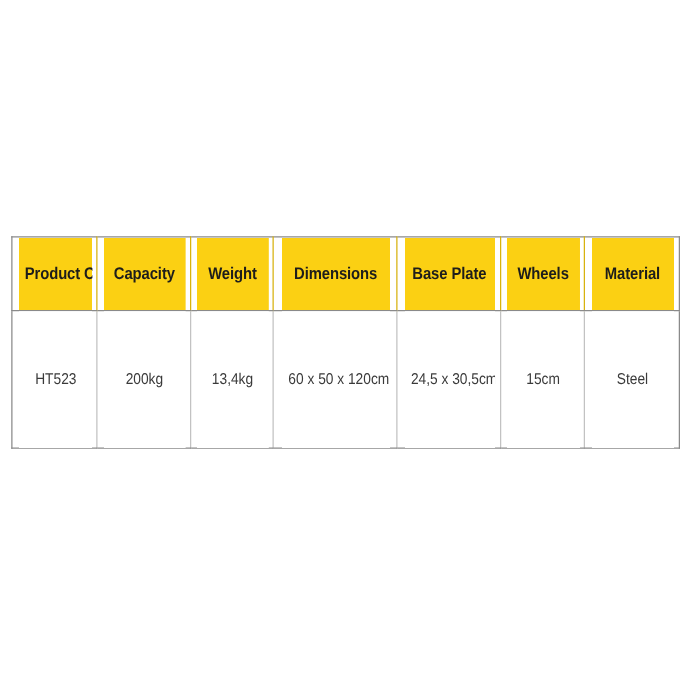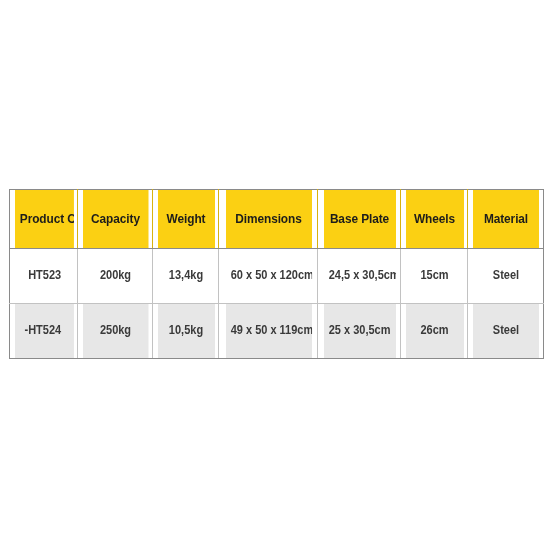--- a/index.html
+++ b/index.html
@@ -71,21 +71,20 @@
   table.spec-table thead th:first-child {
     border-left: 1px solid #8a8a8a;
   }
   table.spec-table thead th:last-child {
     border-right: 1px solid #8a8a8a;
   }
 
   
   table.spec-table tbody tr {
     height: 55px;
-    font-weight: bold;
   }
   table.spec-table tbody tr.row-odd td {
     background: #ffffff;
   }
   table.spec-table tbody tr.row-even td {
     background: #e7e7e7;
   }
   table.spec-table tbody td {
     border: 1px solid #c2c2c2;
     color: #3a3a3a;
@@ -146,26 +145,17 @@
       <tbody>
         <tr class="row-odd">
           <td class="col-code">HT523</td>
           <td>200kg</td>
           <td>13,4kg</td>
           <td>60 x 50 x 120cm</td>
           <td>24,5 x 30,5cm</td>
           <td>15cm</td>
           <td>Steel</td>
         </tr>
-        <tr class="row-even">
-          <td class="col-code">-HT524</td>
-          <td>250kg</td>
-          <td>10,5kg</td>
-          <td>49 x 50 x 119cm</td>
-          <td>25 x 30,5cm</td>
-          <td>26cm</td>
-          <td>Steel</td>
-        </tr>
       </tbody>
     </table>
   </div>
 
 </div>
 
 </body></html>

